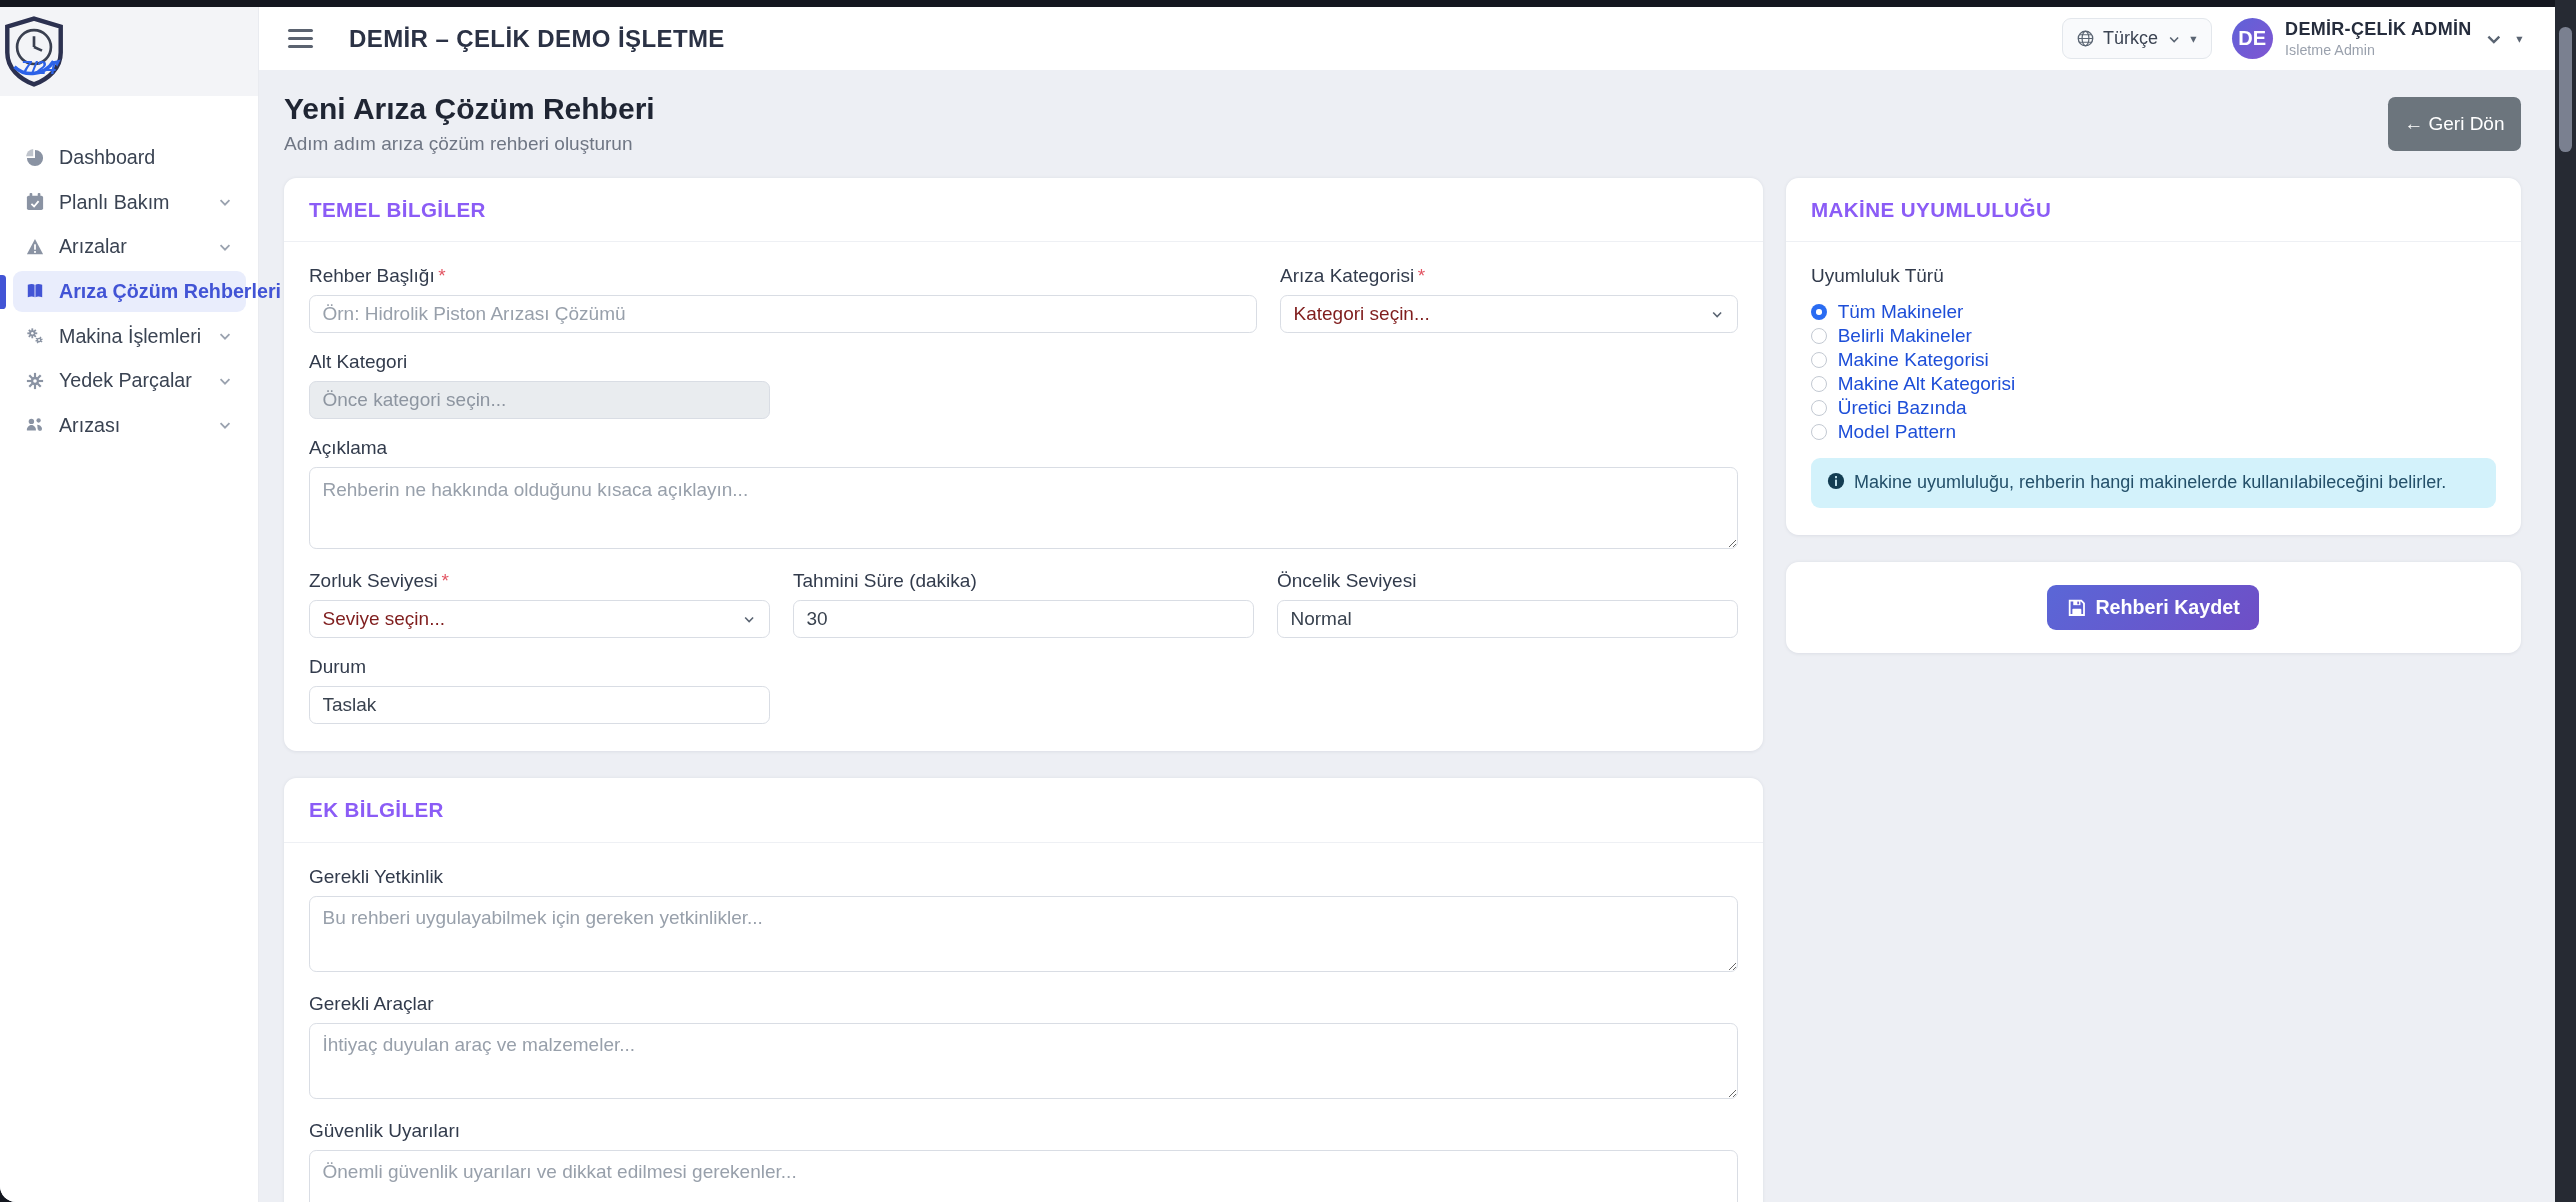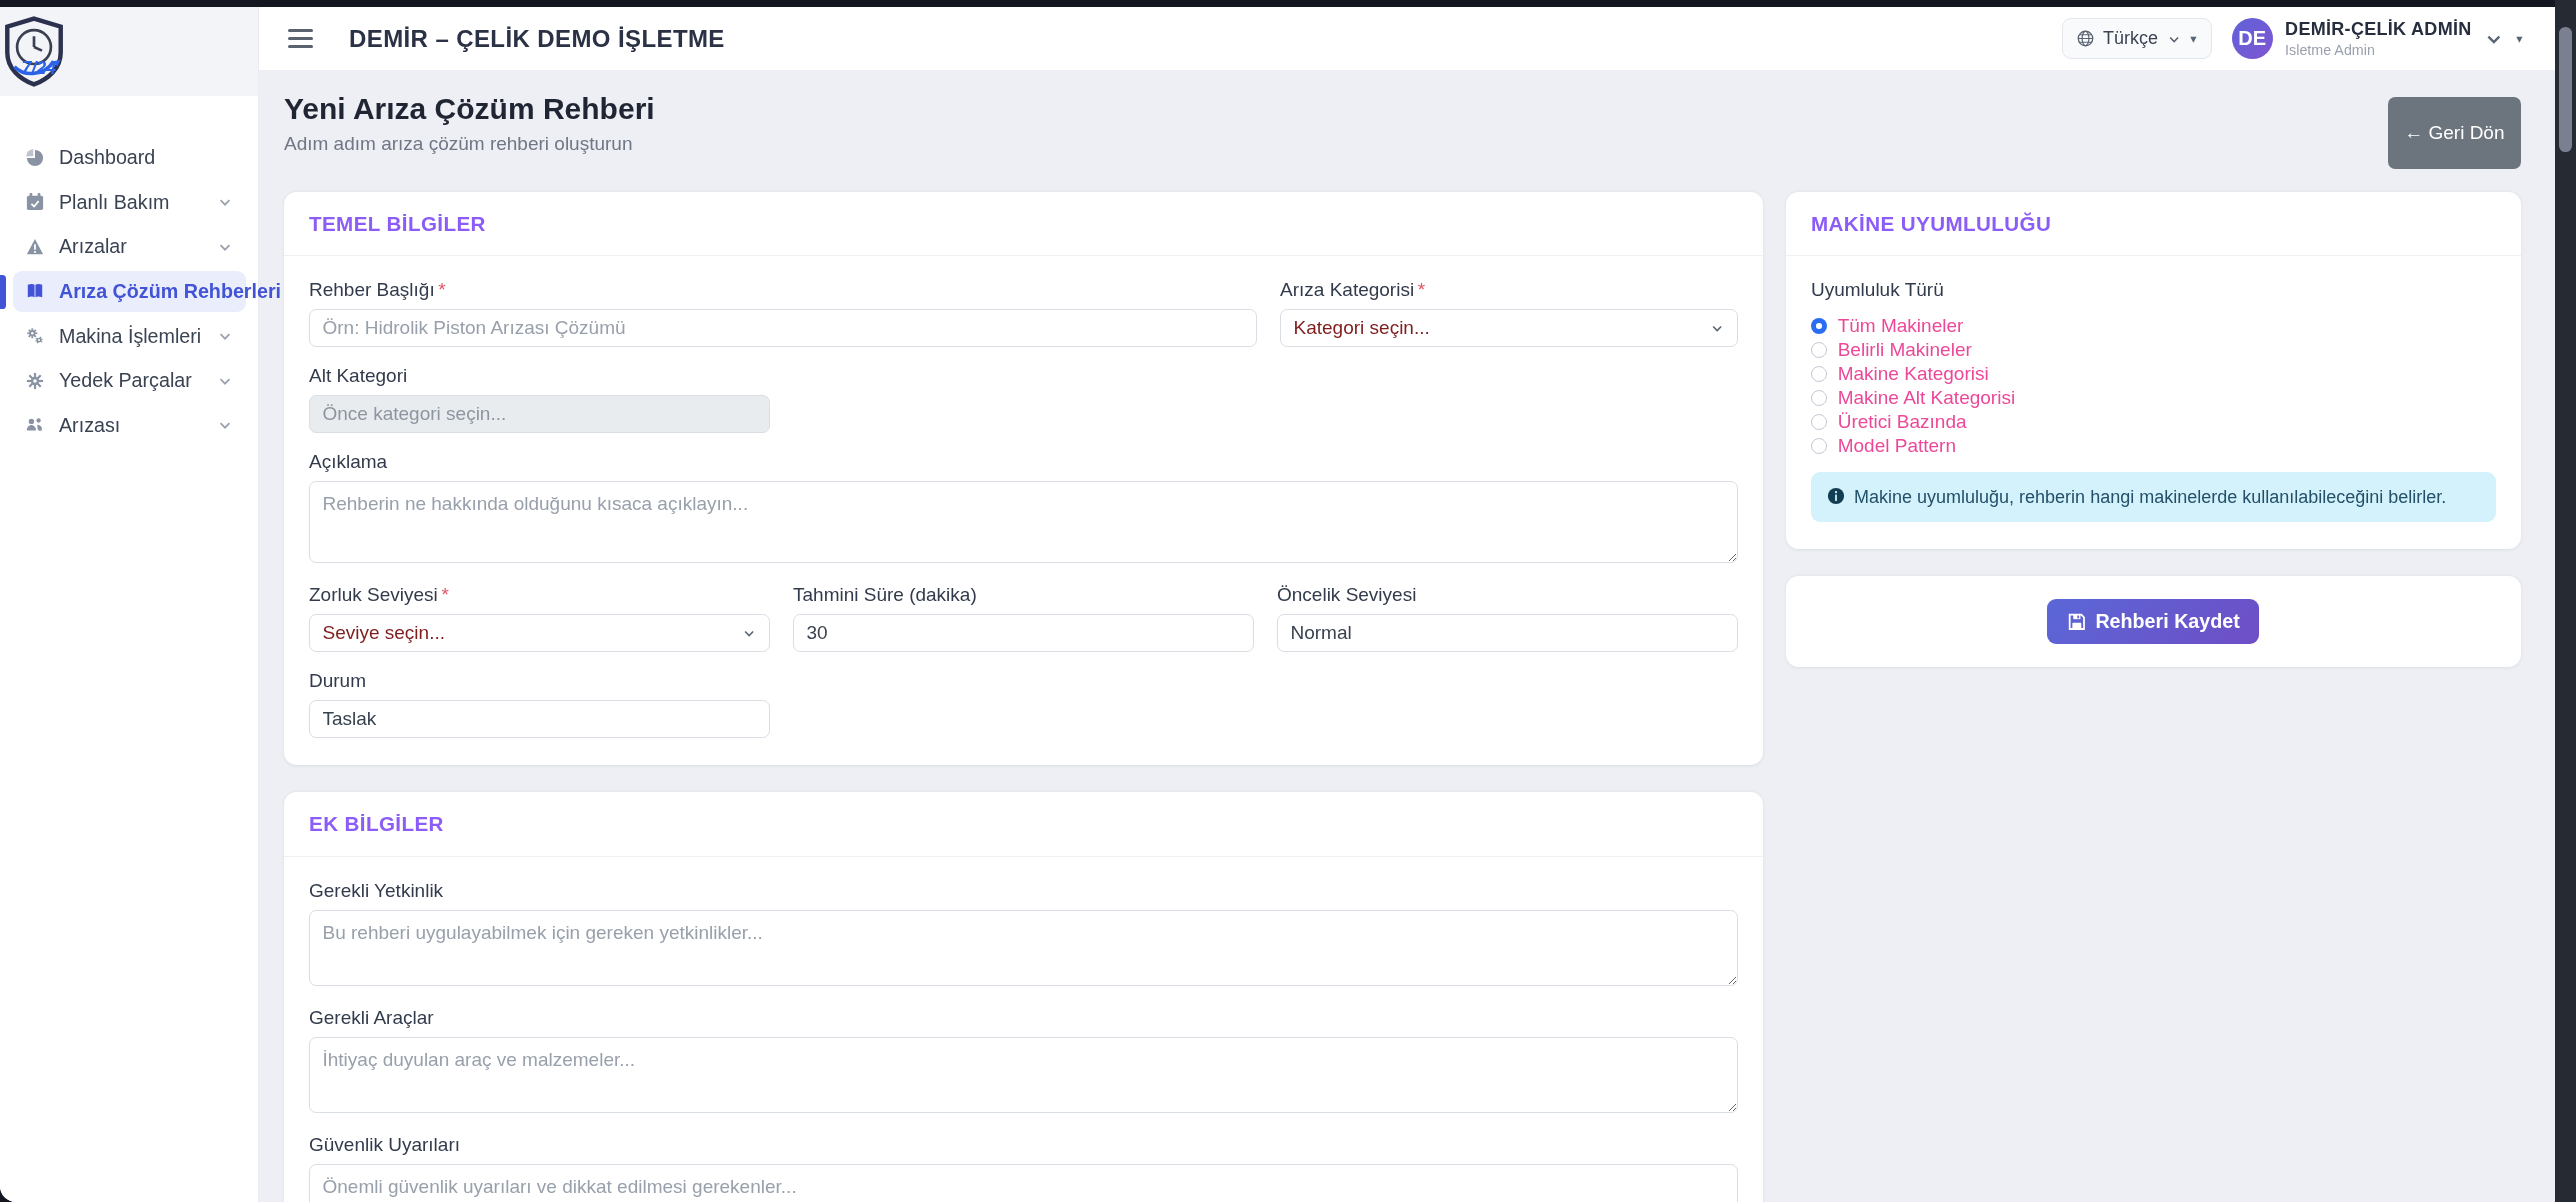--- a/index.html
+++ b/index.html
@@ -43,21 +43,21 @@
   .user-box { display:flex; align-items:center; gap:12.5px; cursor:pointer; }
   .avatar { width:41px; height:41px; border-radius:50%; background:linear-gradient(135deg,#5f62d8,#8055d2); color:#fff; font-size:20px; font-weight:bold; display:flex; align-items:center; justify-content:center; }
   .user-name { font-size:18px; font-weight:bold; color:#262d3d; letter-spacing:0.3px; }
   .user-role { font-size:14.3px; color:#9aa1ad; margin-top:1.8px; }
 
   
   .content { flex:1; background:#edeff4; padding:21.5px 34px 0 25px; overflow:hidden; }
   .page-head { display:flex; align-items:flex-start; }
   .page-title { font-size:30px; font-weight:600; color:#1f2533; }
   .page-sub { font-size:19px; color:#6f7684; margin-top:7.2px; }
-  .btn-back { margin-left:auto; margin-top:5.4px; background:#6c757d; color:#fff; font-size:19px; border:none; border-radius:7.2px; padding:25px 16px; cursor:pointer; font-family:inherit; }
+  .btn-back { margin-left:auto; margin-top:5.4px; background:#6c757d; color:#fff; font-size:19px; border:none; border-radius:7.2px; padding:16px 16px; cursor:pointer; font-family:inherit; }
 
   .cols { display:flex; gap:23px; margin-top:23px; align-items:flex-start; }
   .col-left { width:1479px; min-width:1479px; }
   .col-right { flex:1; }
 
   .card { background:#fff; border-radius:12.5px; box-shadow:0 0.9px 3.6px rgba(30,41,59,.08); margin-bottom:27px; }
   .card-head { display:flex; align-items:center; padding:19.7px 25px; border-bottom:1.8px solid #eef0f4; }
   .card-head-title { font-size:20.6px; font-weight:bold; color:#8b5cf6; letter-spacing:0.4px; text-transform:uppercase; }
   .card-body { padding:23px 25px 27px 25px; }
 
@@ -78,21 +78,21 @@
   .sel .sel-text { color:#7f1d1d; }
   .inp-dis { background:#e9ecef; color:#8d95a0; border-color:#d9dde4; }
   textarea.ta { width:100%; border:0.9px solid #d9dde4; border-radius:7.2px; font-size:19px; color:#39424f; padding:10.7px 12.5px; font-family:inherit; resize:vertical; background:#fff; }
   .ta-h90 { height:82px; } .ta-h70 { height:76px; }
 
   
   .radio-row { display:flex; align-items:center; gap:10.7px; height:24px; cursor:pointer; }
   .radio { width:16px; height:16px; border-radius:50%; border:1.8px solid #c3c9d2; background:#fff; flex:0 0 16px; position:relative; }
   .radio.checked { border:none; background:#2a6cf2; }
   .radio.checked::after { content:""; position:absolute; left:5.4px; top:5.4px; width:5.4px; height:5.4px; border-radius:50%; background:#fff; }
-  .radio-label { font-size:19px; color:#ec4899; }
+  .radio-label { font-size:19px; color:#1d4ed8; }
   .info-box { margin-top:14.3px; background:#d3f2fb; border-radius:9px; padding:13.4px 16px; display:flex; align-items:flex-start; gap:9px; }
   .info-text { font-size:18px; color:#24506a; line-height:1.3; }
   .info-ic { flex:0 0 18px; margin-top:0.9px; color:#133d52; }
 
   
   .save-card { display:flex; align-items:center; justify-content:center; padding:23px 0; }
   .btn-save { display:flex; align-items:center; gap:9px; background:linear-gradient(135deg,#5a67d7,#6f4ec6); color:#fff; font-size:19.7px; font-weight:bold; border:none; border-radius:9px; padding:10.7px 19.7px; cursor:pointer; font-family:inherit; }
 </style>
 </head>
 <body>

